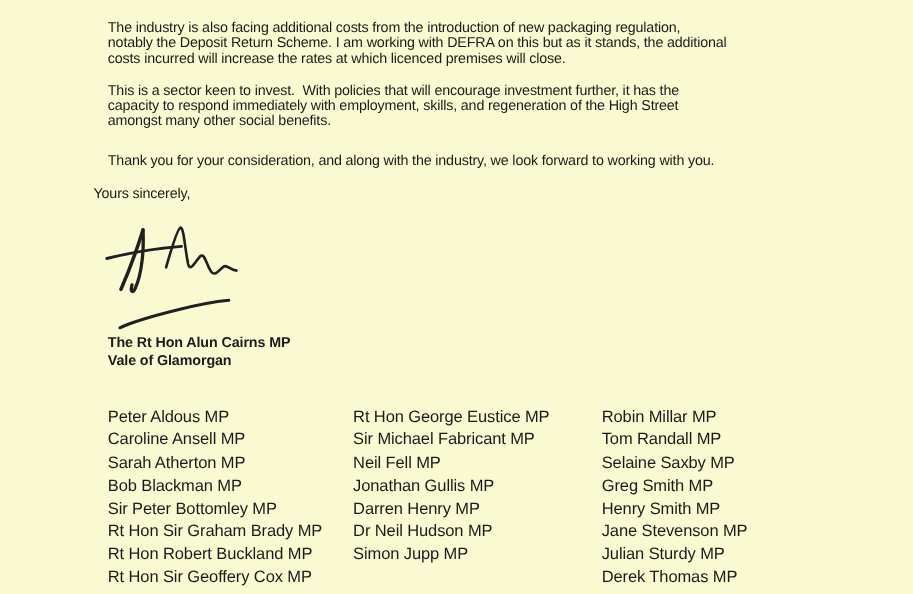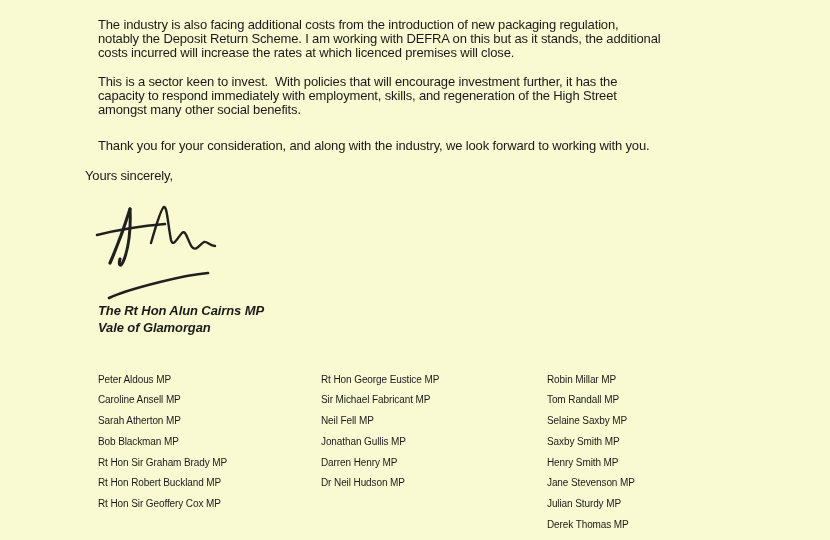--- a/index.html
+++ b/index.html
@@ -42,26 +42,25 @@
     height: 105px;
   }
   .signatory {
     position: absolute;
     left: 98px;
     top: 302px;
     font-size: 13px;
     font-weight: bold;
     line-height: 17px;
     letter-spacing: -0.1px;
-    font-style: italic;
   }
   .mp-col {
     position: absolute;
     top: 369.5px;
-    font-size: 10px;
+    font-size: 15px;
     line-height: 20.8px;
     letter-spacing: -0.1px;
   }
   .mp-col .mp-name {
     white-space: pre;
   }
   .col-1 { left: 98px; }
   .col-2 { left: 321px; }
   .col-3 { left: 547px; }
 </style>
@@ -101,38 +100,40 @@
   <div class="signatory">
     <div>The Rt Hon Alun Cairns MP</div>
     <div>Vale of Glamorgan</div>
   </div>
 
   <div class="mp-col col-1">
     <div class="mp-name">Peter Aldous MP</div>
     <div class="mp-name">Caroline Ansell MP</div>
     <div class="mp-name">Sarah Atherton MP</div>
     <div class="mp-name">Bob Blackman MP</div>
+    <div class="mp-name">Sir Peter Bottomley MP</div>
     <div class="mp-name">Rt Hon Sir Graham Brady MP</div>
     <div class="mp-name">Rt Hon Robert Buckland MP</div>
     <div class="mp-name">Rt Hon Sir Geoffery Cox MP</div>
   </div>
 
   <div class="mp-col col-2">
     <div class="mp-name">Rt Hon George Eustice MP</div>
     <div class="mp-name">Sir Michael Fabricant MP</div>
     <div class="mp-name">Neil Fell MP</div>
     <div class="mp-name">Jonathan Gullis MP</div>
     <div class="mp-name">Darren Henry MP</div>
     <div class="mp-name">Dr Neil Hudson MP</div>
+    <div class="mp-name">Simon Jupp MP</div>
   </div>
 
   <div class="mp-col col-3">
     <div class="mp-name">Robin Millar MP</div>
     <div class="mp-name">Tom Randall MP</div>
     <div class="mp-name">Selaine Saxby MP</div>
-    <div class="mp-name">Saxby Smith MP</div>
+    <div class="mp-name">Greg Smith MP</div>
     <div class="mp-name">Henry Smith MP</div>
     <div class="mp-name">Jane Stevenson MP</div>
     <div class="mp-name">Julian Sturdy MP</div>
     <div class="mp-name">Derek Thomas MP</div>
   </div>
 
 </div>
 
 </body></html>

